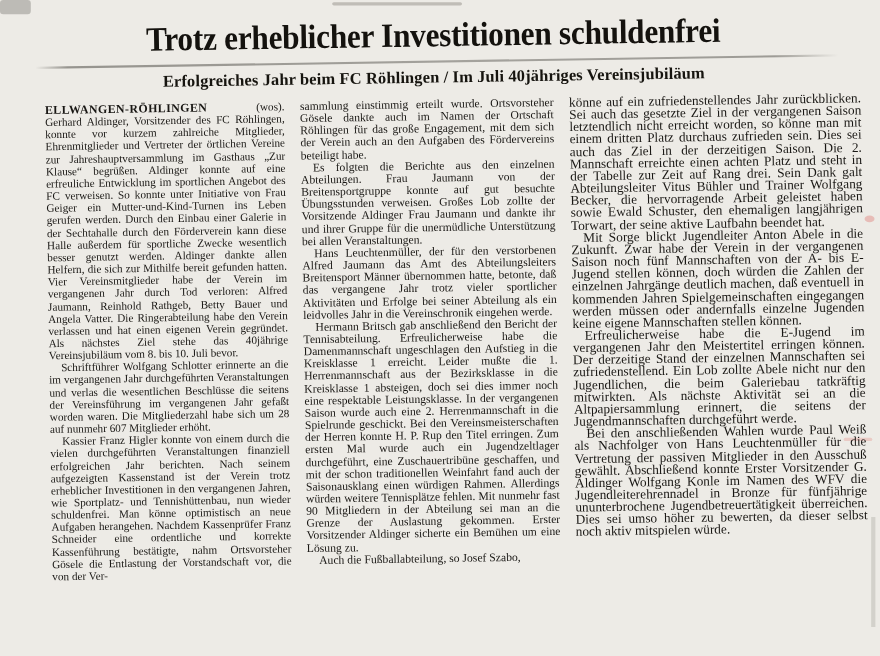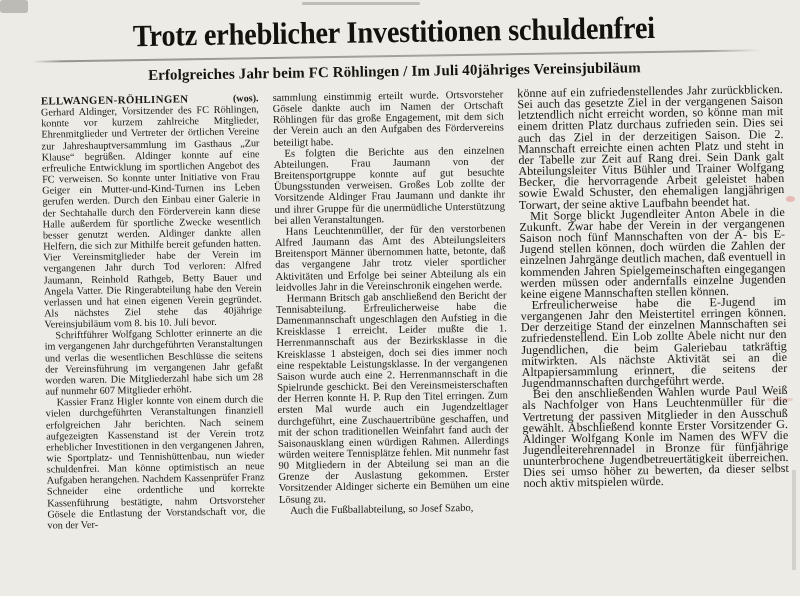--- a/index.html
+++ b/index.html
@@ -42,21 +42,21 @@
   .c1{width:219px;font-size:10.2px;line-height:11.15px;}
   .c2{width:232px;font-size:10.6px;line-height:11.15px;}
   .c3{width:267px;font-size:12.1px;line-height:11.15px;}
   .col p{margin:0;padding:0;}
   .indent{text-indent:11px;}
   .dateline-row{
     display:inline-flex;width:100%;
     justify-content:space-between;align-items:baseline;
   }
   .dateline{font-weight:bold;letter-spacing:0.4px;font-size:10.8px;}
-  .credit{font-weight:bold;}
+  .credit{font-weight:normal;}
   
   .smudge-tl{position:absolute;left:0;top:0;width:28px;height:13px;background:#8e8c85;opacity:.5;border-radius:3px;}
   .dash-top{position:absolute;left:302px;top:2px;width:118px;height:3px;background:#9a988f;opacity:.55;border-radius:2px;}
   .pink-mark-1{position:absolute;right:1px;top:196px;width:9px;height:6px;background:#e5b4ae;opacity:.85;border-radius:50%;}
   .pink-mark-2{position:absolute;right:3px;top:398px;width:26px;height:3px;background:#e8beb6;opacity:.7;border-radius:2px;}
   .edge-shadow{position:absolute;right:0;top:470px;width:4px;height:100px;background:#b9b7b0;opacity:.5;}
 </style>
 </head>
 <body>
 

